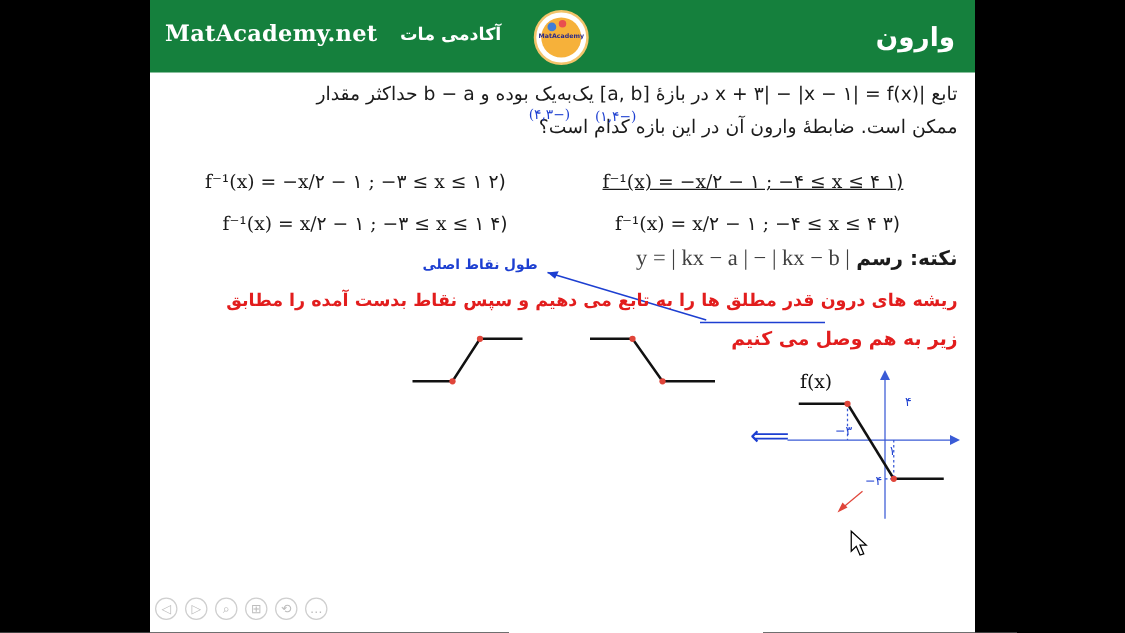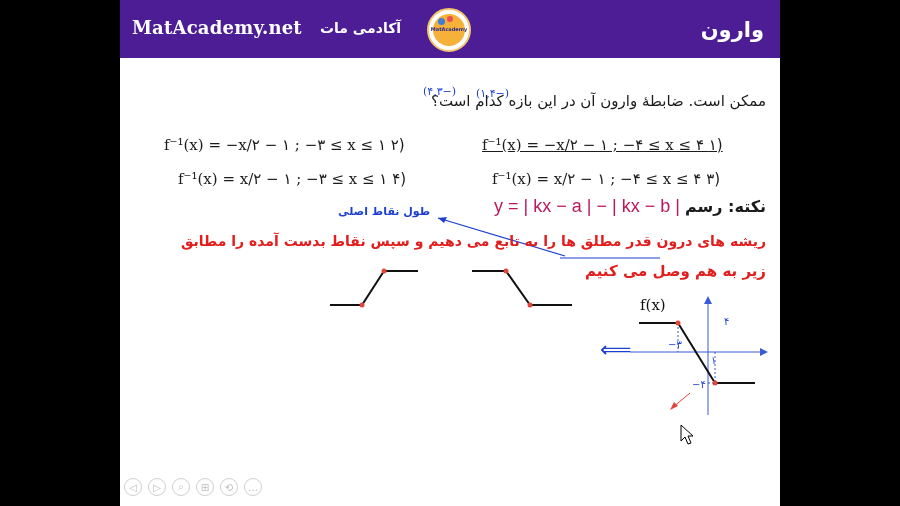--- a/index.html
+++ b/index.html
@@ -1,39 +1,39 @@
 <!DOCTYPE html>
 <html><head>
 <meta charset="utf-8">
 <style>
   * { box-sizing: border-box; margin: 0; padding: 0; }
   html, body { width: 900px; height: 506px; background: #000; overflow: hidden; }
   body { position: relative; font-family: "DejaVu Sans", sans-serif; }
   .slide { position: absolute; left: 120px; top: 0; width: 660px; height: 506px; background: #fff; overflow: hidden; }
-  .header { position: absolute; left: 0; top: 0; width: 660px; height: 58px; background: #4c1d95; }
+  .header { position: absolute; left: 0; top: 0; width: 660px; height: 58px; background: #15803d; }
   .brand { position: absolute; left: 12px; top: 17px; color: #fff; font-family: "DejaVu Serif", serif; font-weight: bold; font-size: 18px; letter-spacing: 0.2px; }
   .brand-fa { position: absolute; left: 200px; top: 20px; color: #fff; font-size: 14px; font-weight: bold; }
   .logo { position: absolute; left: 307px; top: 8px; width: 44px; height: 44px; border-radius: 50%; background: #fff; border: 2px solid #f3c46b; overflow: hidden; }
   .logo .inner { position: absolute; left: 4px; top: 4px; width: 32px; height: 32px; border-radius: 50%; background: #f6b13a; }
   .logo .txt { position: absolute; left: 0; top: 16px; width: 100%; text-align: center; color: #2a2a8a; font-size: 5px; font-weight: bold; }
   .logo .dot1 { position: absolute; left: 9px; top: 8px; width: 7px; height: 7px; border-radius: 50%; background: #3f7dd6; }
   .logo .dot2 { position: absolute; left: 18px; top: 6px; width: 6px; height: 6px; border-radius: 50%; background: #e94f4f; }
   .header-title { position: absolute; right: 16px; top: 18px; color: #fff; font-size: 21px; font-weight: bold; direction: rtl; }
 
   .rtl { direction: rtl; }
   .t { position: absolute; white-space: nowrap; color: #1b1b1b; }
   .q1 { right: 14px; top: 66px; font-size: 15px; }
   .q2 { right: 14px; top: 92px; font-size: 15px; }
   .blue-ann { position: absolute; color: #1d3fd1; font-size: 11px; font-family: "DejaVu Serif", serif; white-space: nowrap; }
   .opt { position: absolute; font-size: 15px; white-space: nowrap; direction: ltr; font-family: "DejaVu Serif", serif; color: #1b1b1b; }
   .opt .num { font-family: "DejaVu Sans", sans-serif; }
 
   .note { position: absolute; right: 14px; top: 196px; font-size: 16px; white-space: nowrap; direction: rtl; }
   .note .lbl { color: #1b1b1b; font-weight: bold; }
-  .note .eq { color: #be185d; font-family: Liberation Sans, sans-serif; font-size: 18px; direction: ltr; unicode-bidi: embed; }
+  .note .eq { color: #404040; font-family: Liberation Serif, serif; font-size: 18px; direction: ltr; unicode-bidi: embed; }
   .len-lbl { position: absolute; left: 218px; top: 205px; color: #1d3fd1; font-size: 11px; font-weight: bold; direction: rtl; white-space: nowrap; }
 
   .red1 { position: absolute; right: 14px; top: 233px; color: #e21d1d; font-size: 14px; font-weight: bold; direction: rtl; white-space: nowrap; }
   .red2 { position: absolute; right: 14px; top: 262px; color: #e21d1d; font-size: 15px; font-weight: bold; direction: rtl; white-space: nowrap; text-align: right; }
 
   .concl { position: absolute; left: 250px; top: 340px; font-size: 15px; white-space: nowrap; direction: rtl; color: #1b1b1b; }
   .arrow-blue { position: absolute; left: 480px; top: 337px; color: #1d3fd1; font-size: 22px; }
   .xeq { position: absolute; left: 440px; top: 402px; color: #e21d1d; font-family: "DejaVu Serif", serif; font-size: 15px; white-space: nowrap; }
 
   .nav { position: absolute; left: 4px; top: 478px; display: flex; gap: 6px; }
@@ -50,20 +50,21 @@
     <span class="brand-fa">آکادمی مات</span>
     <div class="logo">
       <div class="inner"></div>
       <div class="dot1"></div>
       <div class="dot2"></div>
       <div class="txt">MatAcademy</div>
     </div>
     <span class="header-title">وارون</span>
   </div>
 
+  <div class="t q1 rtl">تابع |x + ۳| − |x − ۱| = f(x) در بازهٔ [a, b] یک‌به‌یک بوده و b − a حداکثر مقدار</div>
   <div class="t q2 rtl">ممکن است. ضابطهٔ وارون آن در این بازه کدام است؟</div>
   <span class="blue-ann" style="left:356px; top:87px;">(۱,۴−)</span>
   <span class="blue-ann" style="left:303px; top:85px;">(۴,۳−)</span>
 
   <div class="opt" style="left:362px; top:136px;text-decoration:underline;">
     <span>f⁻¹(x) = −x/۲ − ۱ ; −۴ ≤ x ≤ ۴</span>
     <span class="num">۱)</span>
   </div>
   <div class="opt" style="left:44px; top:136px;">
     <span>f⁻¹(x) = −x/۲ − ۱ ; −۳ ≤ x ≤ ۱</span>

